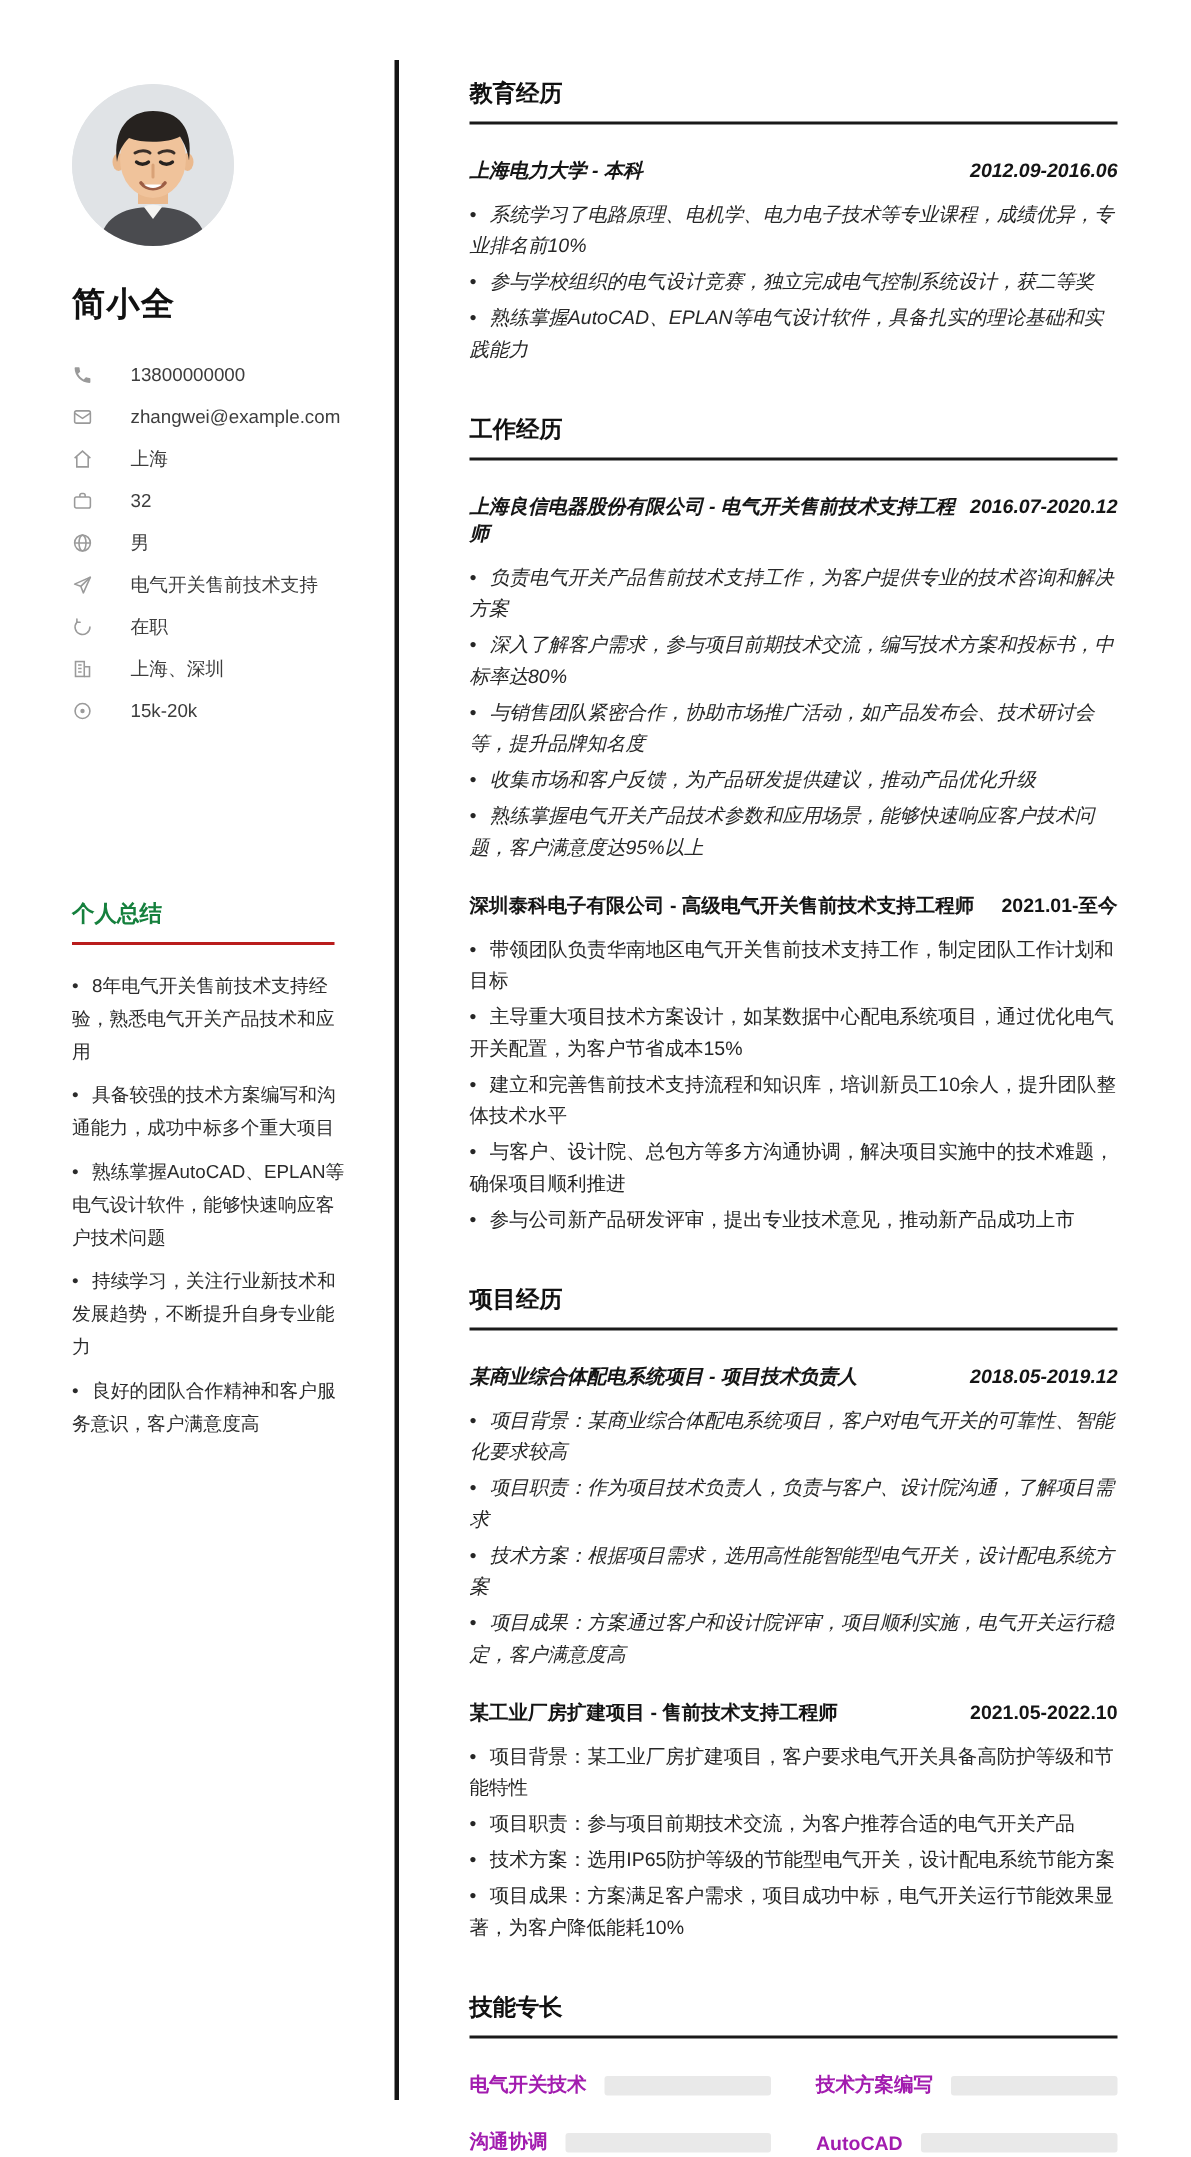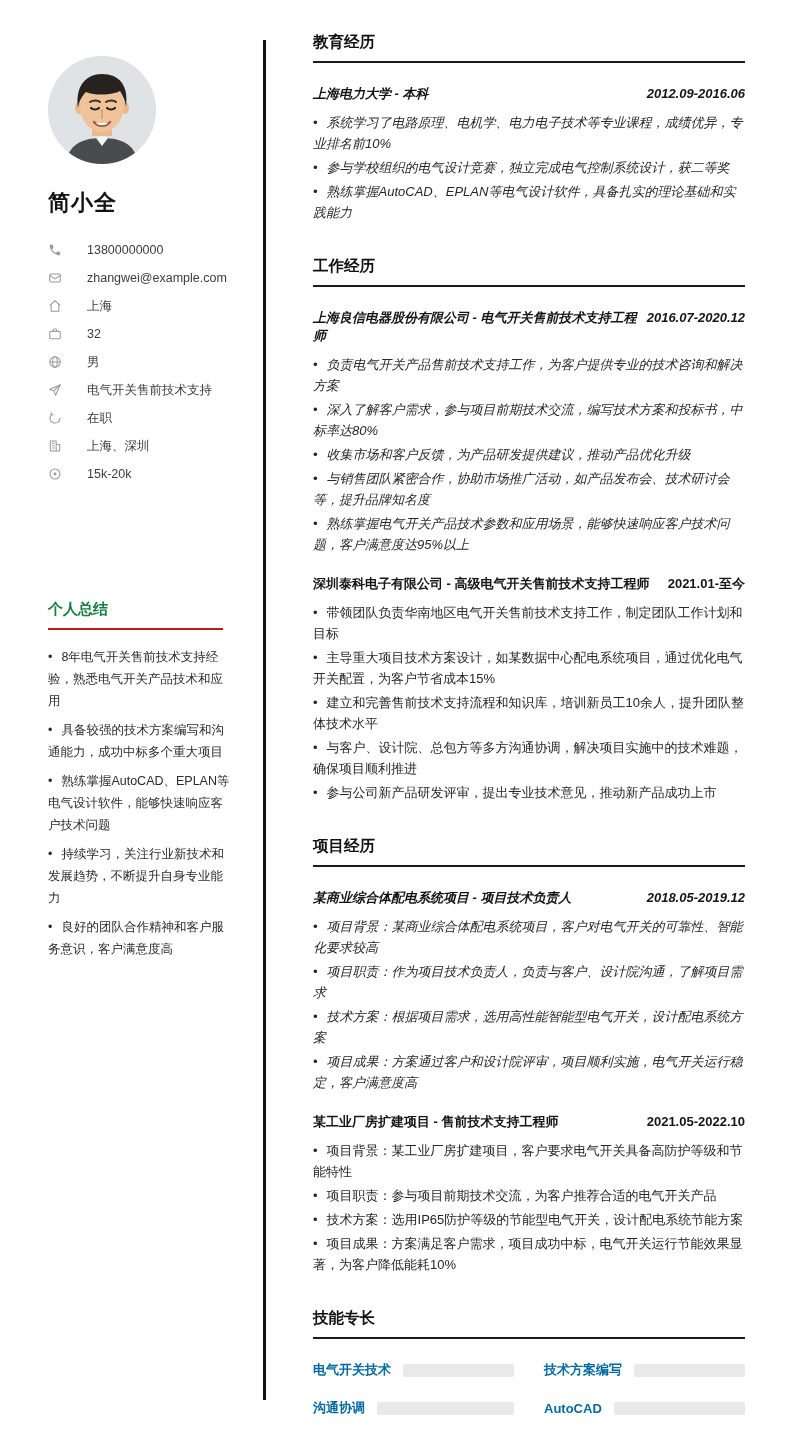--- a/index.html
+++ b/index.html
@@ -72,21 +72,21 @@
   .v-divider {
     position: absolute;
     left: 263px; top: 40px;
     width: 2.5px; height: 1360px;
     background: #141414;
   }
 
   
   .main {
     position: absolute;
-    left: 313px; top: 32px;
+    left: 313px; top: 52px;
     width: 432px;
   }
   .section { margin-top: 33px; }
   .section:first-child { margin-top: 0; }
   .section-heading {
     font-size: 15.5px;
     font-weight: 700;
     color: #111;
     padding-bottom: 8px;
     border-bottom: 2px solid #1a1a1a;
@@ -114,21 +114,21 @@
   .skills-grid {
     display: grid;
     grid-template-columns: 1fr 1fr;
     column-gap: 30px;
     row-gap: 20px;
   }
   .skill-row { display: flex; align-items: center; }
   .skill-label {
     font-size: 13px;
     font-weight: 700;
-    color: #0369a1;
+    color: #a21caf;
     margin-right: 12px;
     white-space: nowrap;
   }
   .skill-track {
     flex: 1;
     height: 13px;
     background: #e9e9e9;
     border-radius: 2px;
     overflow: hidden;
     position: relative;
@@ -297,22 +297,22 @@
       <h2 class="section-heading">工作经历</h2>
 
       <div class="entry">
         <div class="entry-header">
           <span class="entry-title">上海良信电器股份有限公司 - 电气开关售前技术支持工程师</span>
           <span class="entry-date">2016.07-2020.12</span>
         </div>
         <ul class="bullet-list">
           <li><span class="bullet-glyph">•</span><span>负责电气开关产品售前技术支持工作，为客户提供专业的技术咨询和解决方案</span></li>
           <li><span class="bullet-glyph">•</span><span>深入了解客户需求，参与项目前期技术交流，编写技术方案和投标书，中标率达80%</span></li>
+          <li><span class="bullet-glyph">•</span><span>与销售团队紧密合作，协助市场推广活动，如产品发布会、技术研讨会等，提升品牌知名度</span></li>
           <li><span class="bullet-glyph">•</span><span>收集市场和客户反馈，为产品研发提供建议，推动产品优化升级</span></li>
-          <li><span class="bullet-glyph">•</span><span>与销售团队紧密合作，协助市场推广活动，如产品发布会、技术研讨会等，提升品牌知名度</span></li>
           <li><span class="bullet-glyph">•</span><span>熟练掌握电气开关产品技术参数和应用场景，能够快速响应客户技术问题，客户满意度达95%以上</span></li>
         </ul>
       </div>
 
       <div class="entry">
         <div class="entry-header">
           <span class="entry-title">深圳泰科电子有限公司 - 高级电气开关售前技术支持工程师</span>
           <span class="entry-date">2021.01-至今</span>
         </div>
         <ul class="bullet-list">

